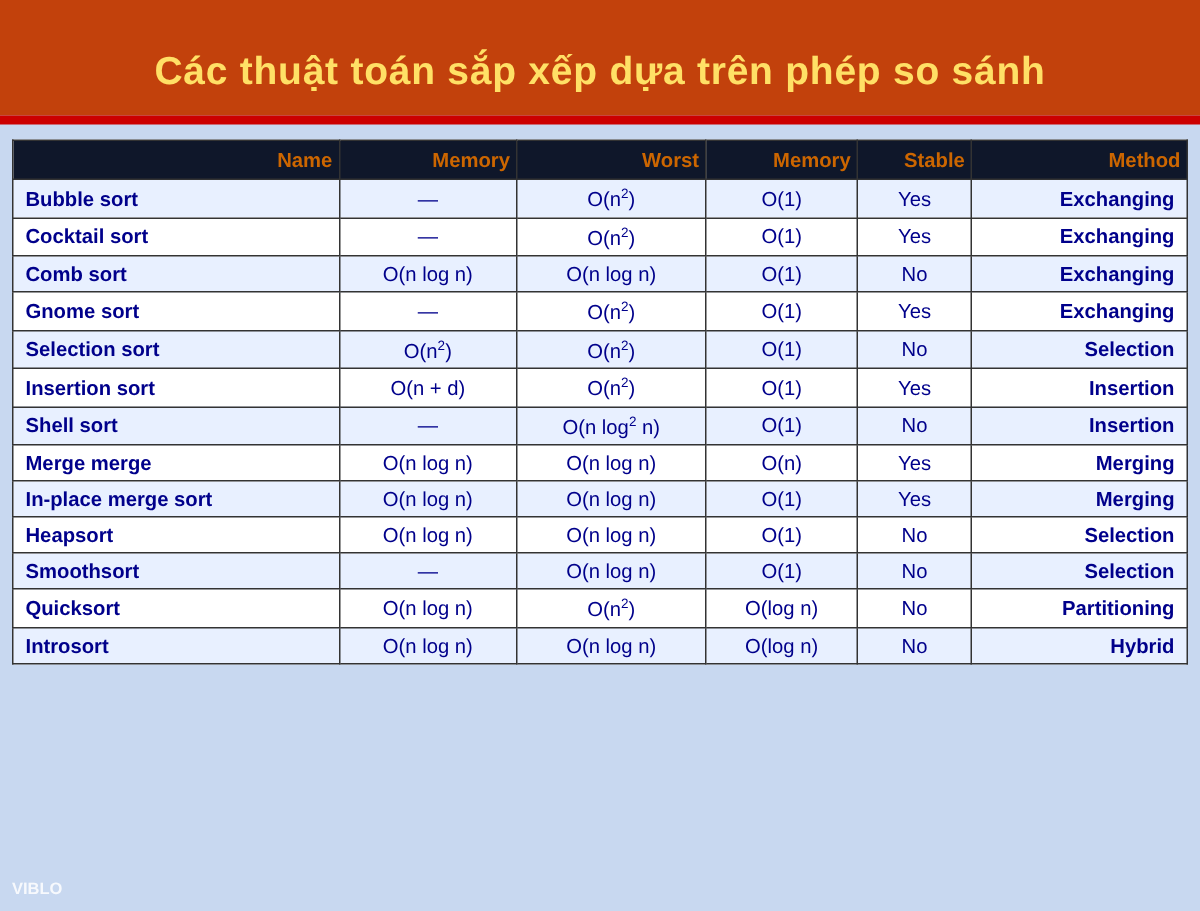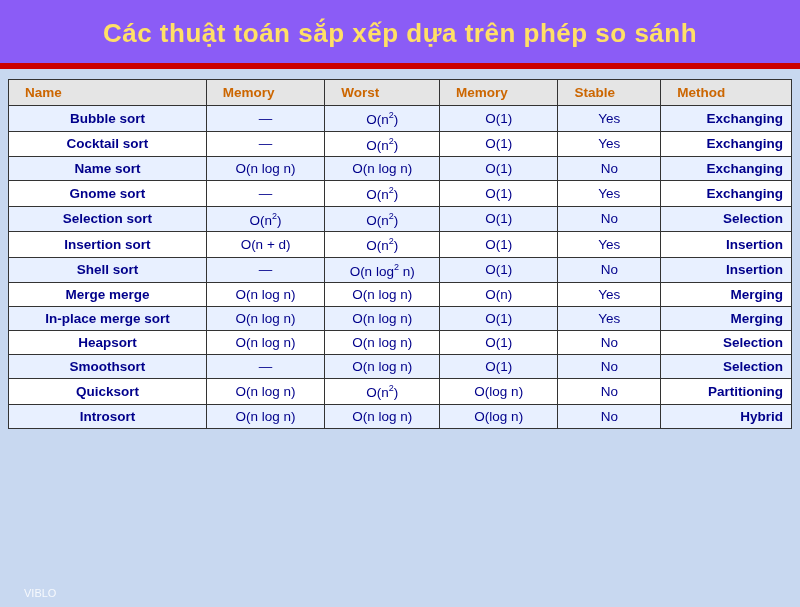--- a/index.html
+++ b/index.html
@@ -3,22 +3,22 @@
   <meta charset="utf-8">
   <style>
     * { margin: 0; padding: 0; box-sizing: border-box; }
     body {
       background: #c8d8f0;
       font-family: Arial, sans-serif;
       width: 800px;
       min-height: 607px;
     }
     .header {
-      background: #8b5cf6;
-      padding: 18px 10px 14px;
+      background: #c2410c;
+      padding: 32px 10px 14px;
       text-align: center;
     }
     .header h1 {
       color: #ffe066;
       font-size: 26px;
       font-weight: bold;
       letter-spacing: 0.5px;
     }
     .red-bar {
       height: 6px;
@@ -28,59 +28,59 @@
     .table-container {
       padding: 10px 8px 8px 8px;
     }
     table {
       width: 100%;
       border-collapse: collapse;
       background: white;
       font-size: 13.5px;
     }
     thead tr th {
-      background: #e5e5e5;
+      background: #0f172a;
       color: #cc6600;
       font-weight: bold;
       border: 1px solid #333;
-      padding: 5px 16px;
-      text-align: left;
+      padding: 5px 4px;
+      text-align: right;
     }
     thead tr th:first-child {
       color: #cc6600;
     }
     tbody tr td {
       border: 1px solid #333;
       padding: 4px 8px;
       text-align: center;
       color: #00008b;
     }
     tbody tr td:first-child {
-      text-align: center;
+      text-align: left;
       font-weight: bold;
       color: #00008b;
     }
     tbody tr:nth-child(odd) {
       background: #e8f0ff;
     }
     tbody tr:nth-child(even) {
       background: #ffffff;
     }
     .method-cell {
       font-weight: bold;
       color: #00008b;
       text-align: right;
     }
     .watermark {
       position: fixed;
       bottom: 8px;
-      left: 24px;
+      left: 8px;
       color: white;
       font-size: 11px;
-      font-weight: normal;
+      font-weight: bold;
       opacity: 0.85;
       pointer-events: none;
     }
     sup {
       font-size: 9px;
     }
   </style>
 </head>
 <body>
 
@@ -111,21 +111,21 @@
     </tr>
         <tr>
       <td>Cocktail sort</td>
       <td>—</td>
       <td>O(n<sup>2</sup>)</td>
       <td>O(1)</td>
       <td>Yes</td>
       <td class="method-cell">Exchanging</td>
     </tr>
         <tr>
-      <td>Name sort</td>
+      <td>Comb sort</td>
       <td>O(n log n)</td>
       <td>O(n log n)</td>
       <td>O(1)</td>
       <td>No</td>
       <td class="method-cell">Exchanging</td>
     </tr>
         <tr>
       <td>Gnome sort</td>
       <td>—</td>
       <td>O(n<sup>2</sup>)</td>

